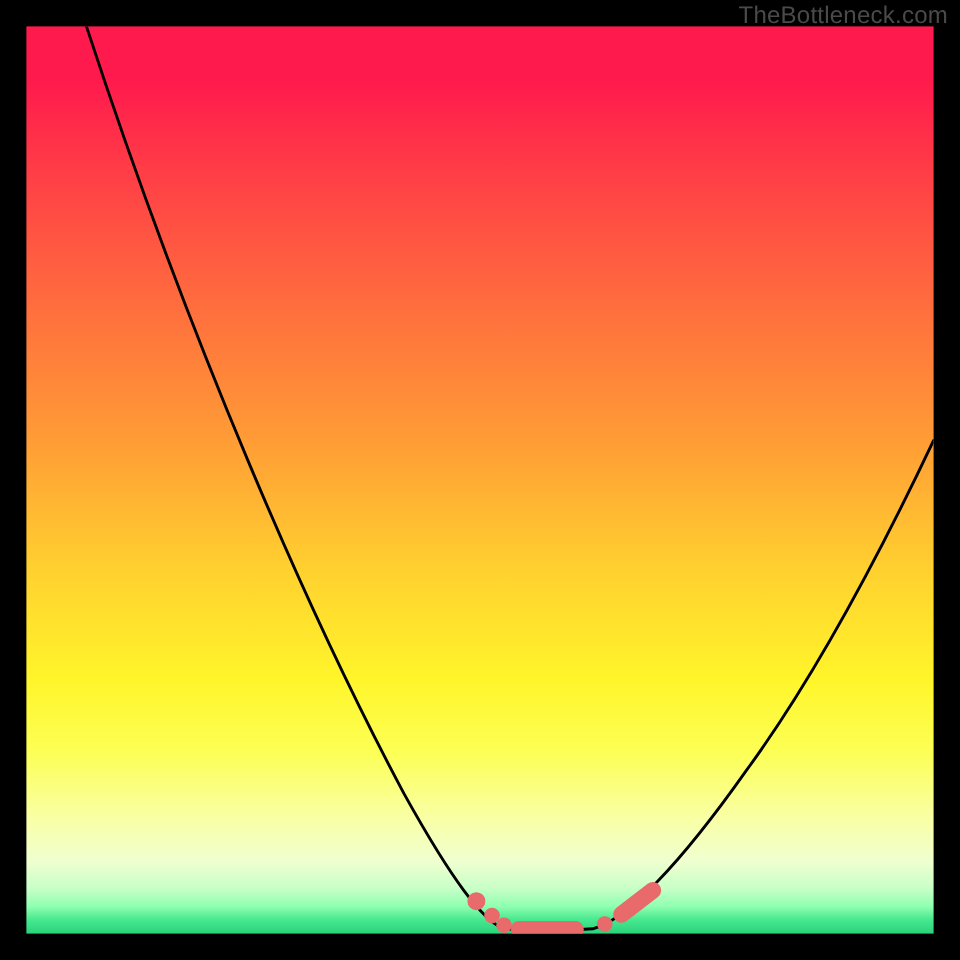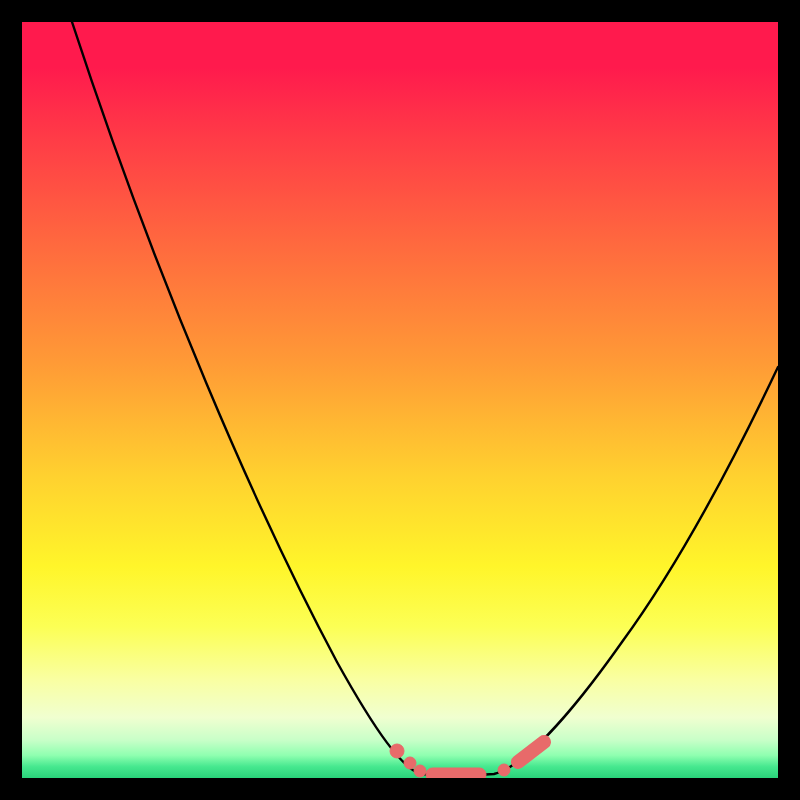--- a/index.html
+++ b/index.html
@@ -83,13 +83,14 @@
         <circle cx="482" cy="748" r="6"></circle>
 
         <g>
           <line x1="496" y1="740" x2="522" y2="720" stroke="#e86a6a" stroke-width="14" stroke-linecap="round"></line>
         </g>
       </g>
     </svg>
 
   </div>
 
+  <div class="watermark">TheBottleneck.com</div>
 </div>
 
 </body></html>

